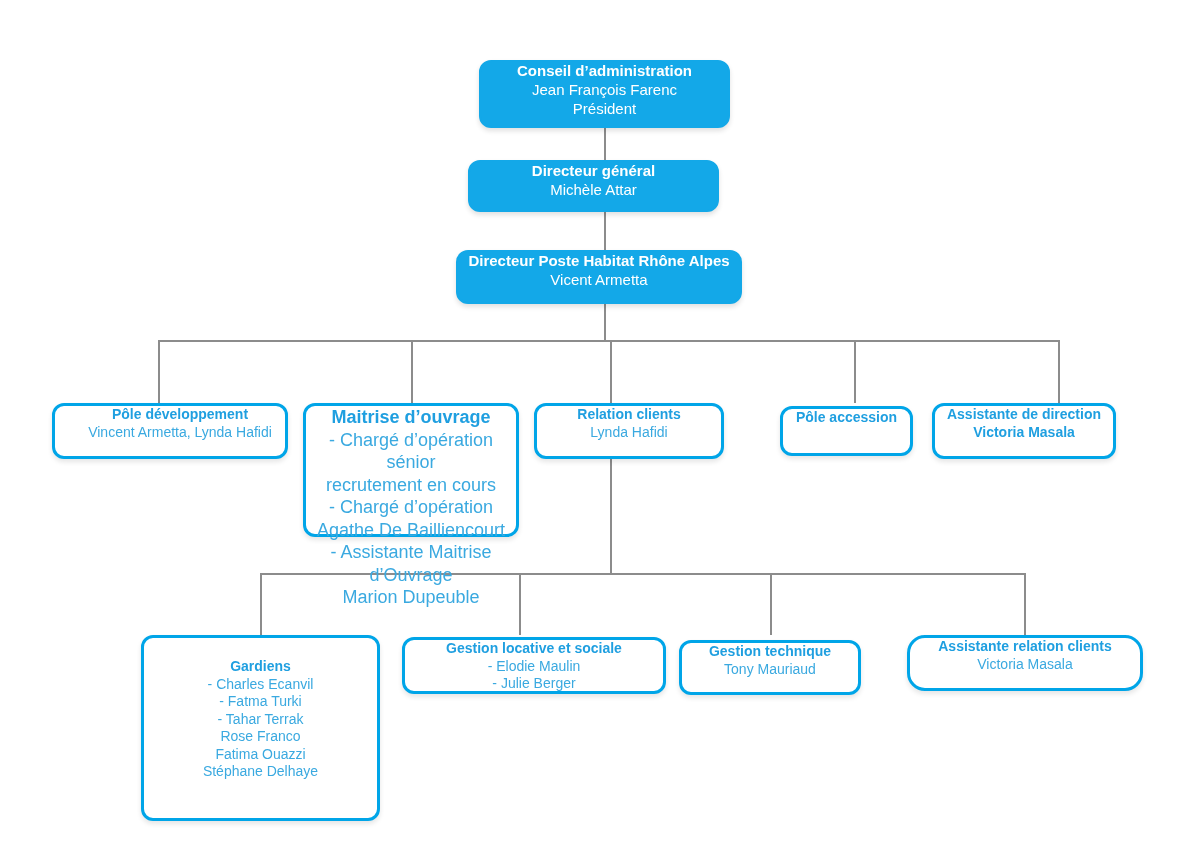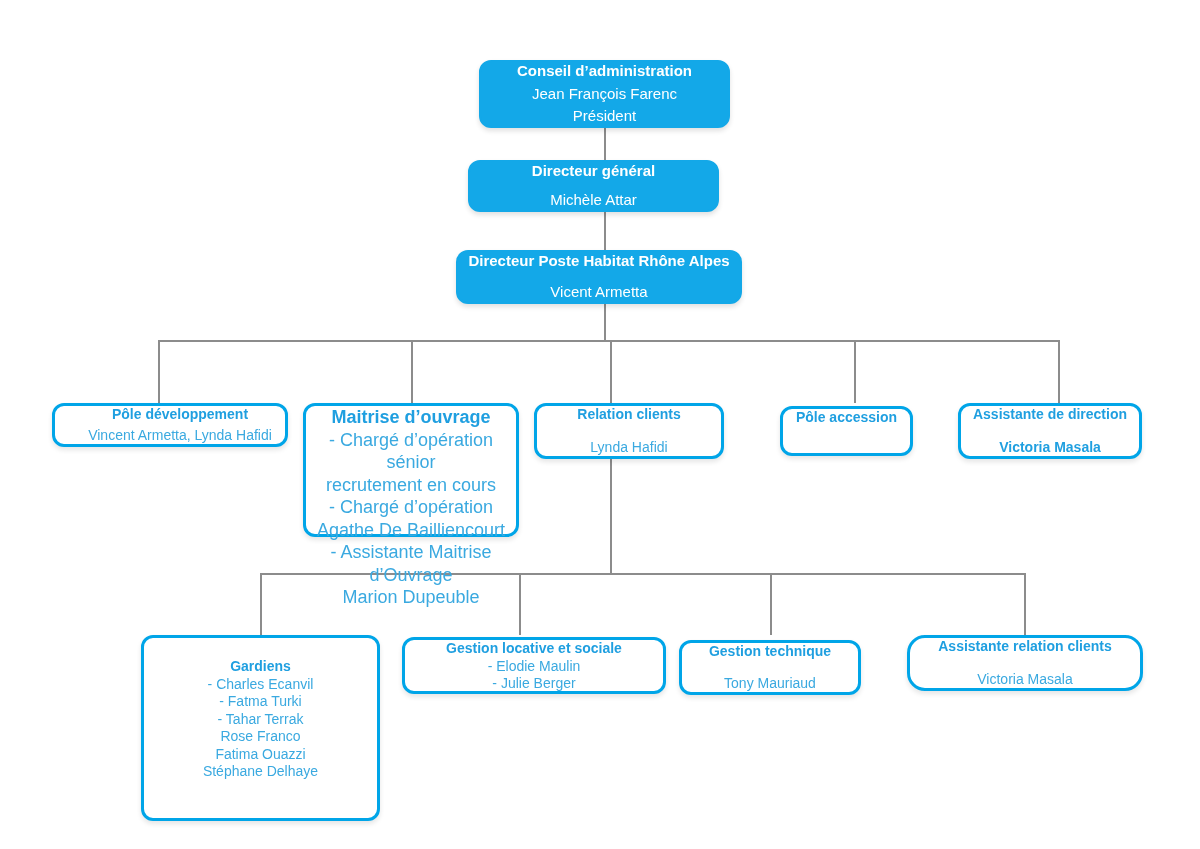--- a/index.html
+++ b/index.html
@@ -26,21 +26,21 @@
   .conn-v { width: 2px; }
   .conn-h { height: 2px; }
 
   
   .node {
     position: absolute;
     box-sizing: border-box;
     display: flex;
     flex-direction: column;
     align-items: center;
-    justify-content: space-between;
+    justify-content: flex-start;
     text-align: center;
     border-radius: 12px;
     line-height: 1.25;
   }
   .node.filled {
     background: #13a8e8;
     border: 2px solid #13a8e8;
     color: #ffffff;
     box-shadow: 0 3px 5px rgba(0,0,0,0.12);
   }
@@ -101,21 +101,21 @@
   <div class="node filled fs15" style="left:468px; top:160px; width:251px; height:52px;">
     <div class="title">Directeur général</div>
     <div class="line">Michèle Attar</div>
   </div>
 
   <div class="node filled fs15" style="left:456px; top:250px; width:286px; height:54px;">
     <div class="title">Directeur Poste Habitat Rhône Alpes</div>
     <div class="line">Vicent Armetta</div>
   </div>
 
-  <div class="node outlined fs14" style="left:52px; top:403px; width:236px; height:44px;padding-left:20px;">
+  <div class="node outlined fs14" style="left:52px; top:403px; width:236px; height:56px;padding-left:20px;">
     <div class="title">Pôle développement</div>
     <div class="line">Vincent Armetta, Lynda Hafidi</div>
   </div>
 
   <div class="node outlined fs13" style="left:303px; top:403px; width:216px; height:134px;">
     <div class="title">Maitrise d’ouvrage</div>
     <div class="line">- Chargé d’opération sénior</div>
     <div class="line">recrutement en cours</div>
     <div class="line">- Chargé d’opération</div>
     <div class="line">Agathe De Bailliencourt</div>
@@ -125,21 +125,21 @@
 
   <div class="node outlined fs14" style="left:534px; top:403px; width:190px; height:56px;">
     <div class="title">Relation clients</div>
     <div class="line">Lynda Hafidi</div>
   </div>
 
   <div class="node outlined fs14" style="left:780px; top:406px; width:133px; height:50px;">
     <div class="title">Pôle accession</div>
   </div>
 
-  <div class="node outlined fs14" style="left:958px; top:403px; width:184px; height:56px;">
+  <div class="node outlined fs14" style="left:932px; top:403px; width:184px; height:56px;">
     <div class="title">Assistante de direction</div>
     <div class="title">Victoria Masala</div>
   </div>
 
   <div class="node outlined fs14" style="left:141px; top:635px; width:239px; height:186px; justify-content:flex-start; padding-top:20px;">
     <div class="title">Gardiens</div>
     <div class="line">- Charles Ecanvil</div>
     <div class="line">- Fatma Turki</div>
     <div class="line">- Tahar Terrak</div>
     <div class="line">Rose Franco</div>

